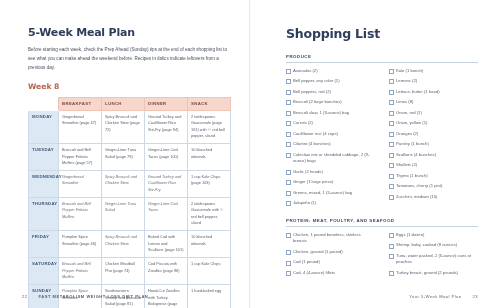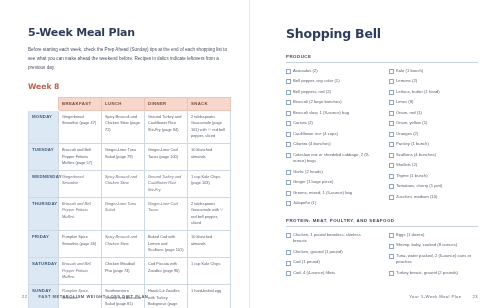--- a/index.html
+++ b/index.html
@@ -171,21 +171,21 @@
 
     <div class="footer footer-left">
       <span class="pg">22</span>
       <span class="bk">FAST METABOLISM WEIGHT LOSS DIET PLAN</span>
     </div>
   </div>
 
   <div class="gutter"></div>
 
   <div class="page page-right">
-    <h1 class="title2">Shopping Bell</h1>
+    <h1 class="title2">Shopping List</h1>
 
     <div id="sections-root">
         <div class="blockA">
           <div class="sect-head">PRODUCE</div>
           <div class="rule"></div>
           <ul class="items">
             <li><span class="box"></span><span>Avocados (2)</span></li>
             <li><span class="box"></span><span>Bell pepper, any color (1)</span></li>
             <li><span class="box"></span><span>Bell peppers, red (2)</span></li>
             <li><span class="box"></span><span>Broccoli (2 large bunches)</span></li>

